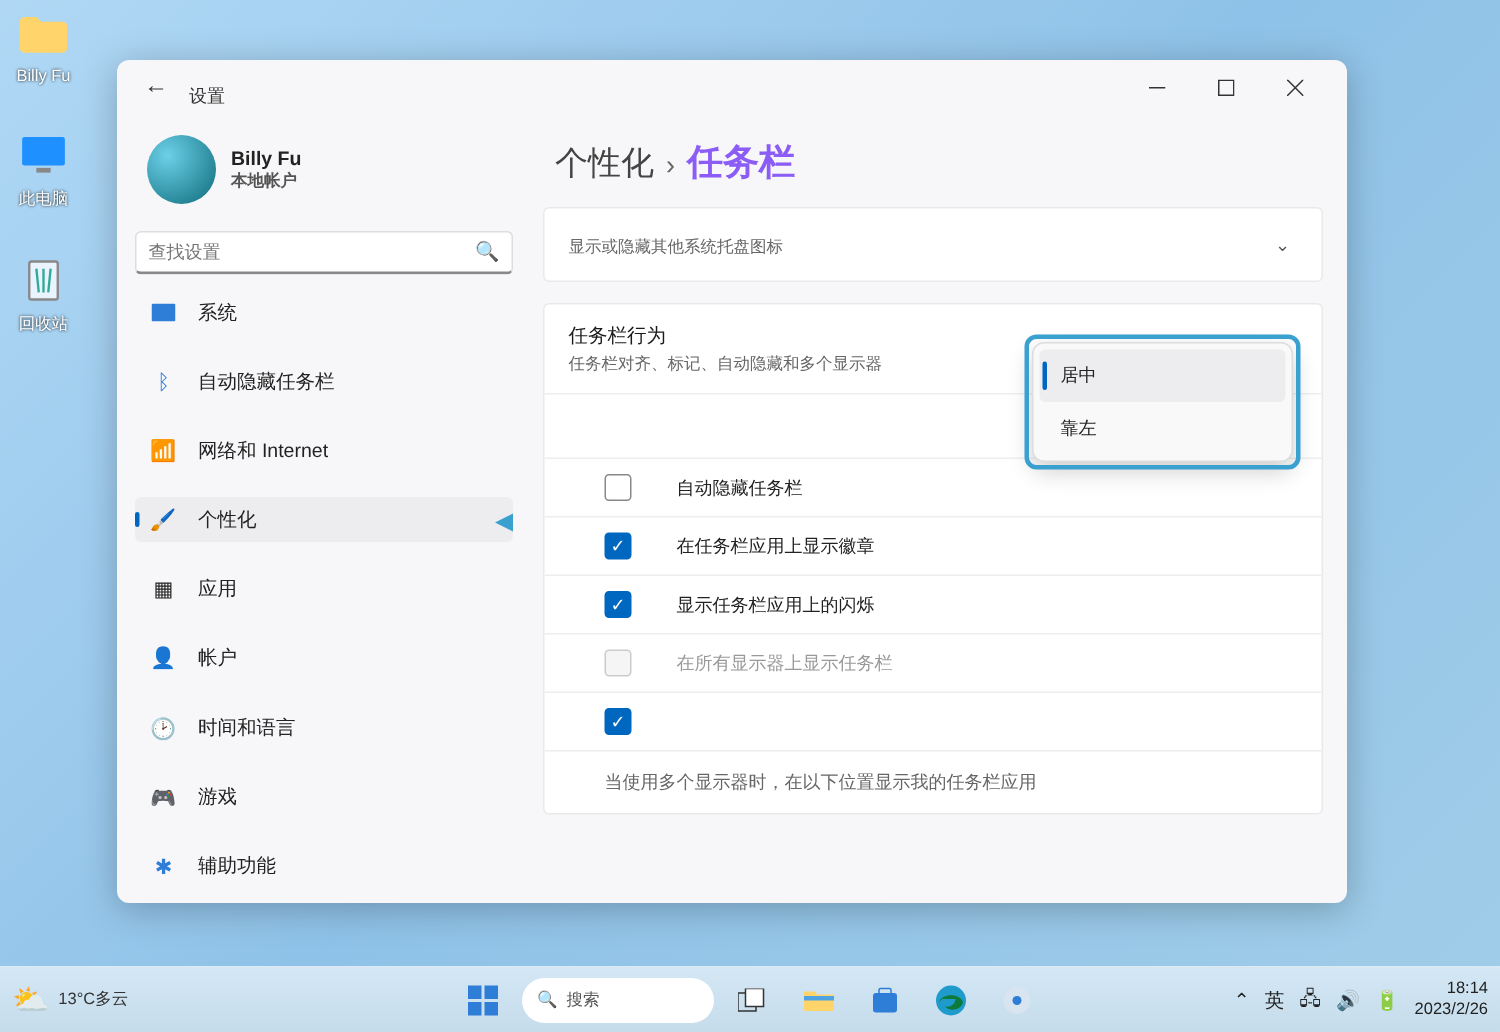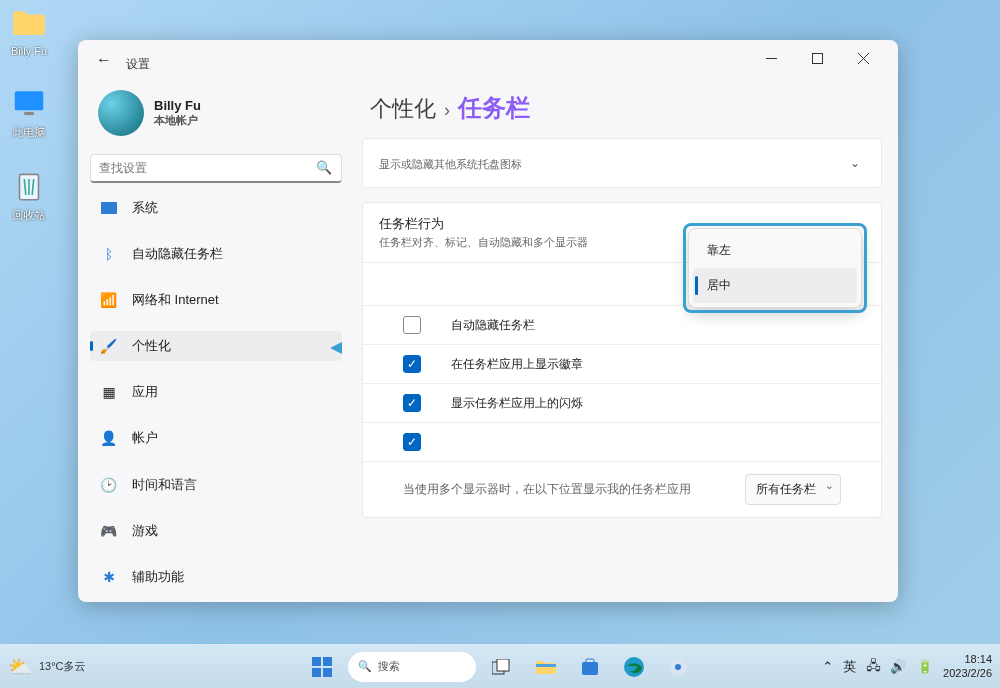--- a/index.html
+++ b/index.html
@@ -230,32 +230,35 @@
             <span>自动隐藏任务栏</span>
           </div>
           <div class="sub-option">
             <div class="chk on">✓</div>
             <span>在任务栏应用上显示徽章</span>
           </div>
           <div class="sub-option">
             <div class="chk on">✓</div>
             <span>显示任务栏应用上的闪烁</span>
           </div>
+          <div class="sub-option disabled">
+            <div class="chk disabled"></div>
+            <span>在所有显示器上显示任务栏</span>
+          </div>
           <div class="sub-option">
             <div class="chk on">✓</div>
           </div>
           <div class="multi-row">
             <div class="mtxt">当使用多个显示器时，在以下位置显示我的任务栏应用</div>
-            <div class="dropdown">所有任务栏</div>
           </div>
         </div>
 
         <div class="popup">
+          <div class="popup-item sel">居中</div>
           <div class="popup-item">靠左</div>
-          <div class="popup-item sel">居中</div>
         </div>
       </div>
     </div>
   </div>
 </div>
 
 <div class="taskbar">
   <div class="weather">
     <span class="wic">⛅</span>
     <div class="wt">

